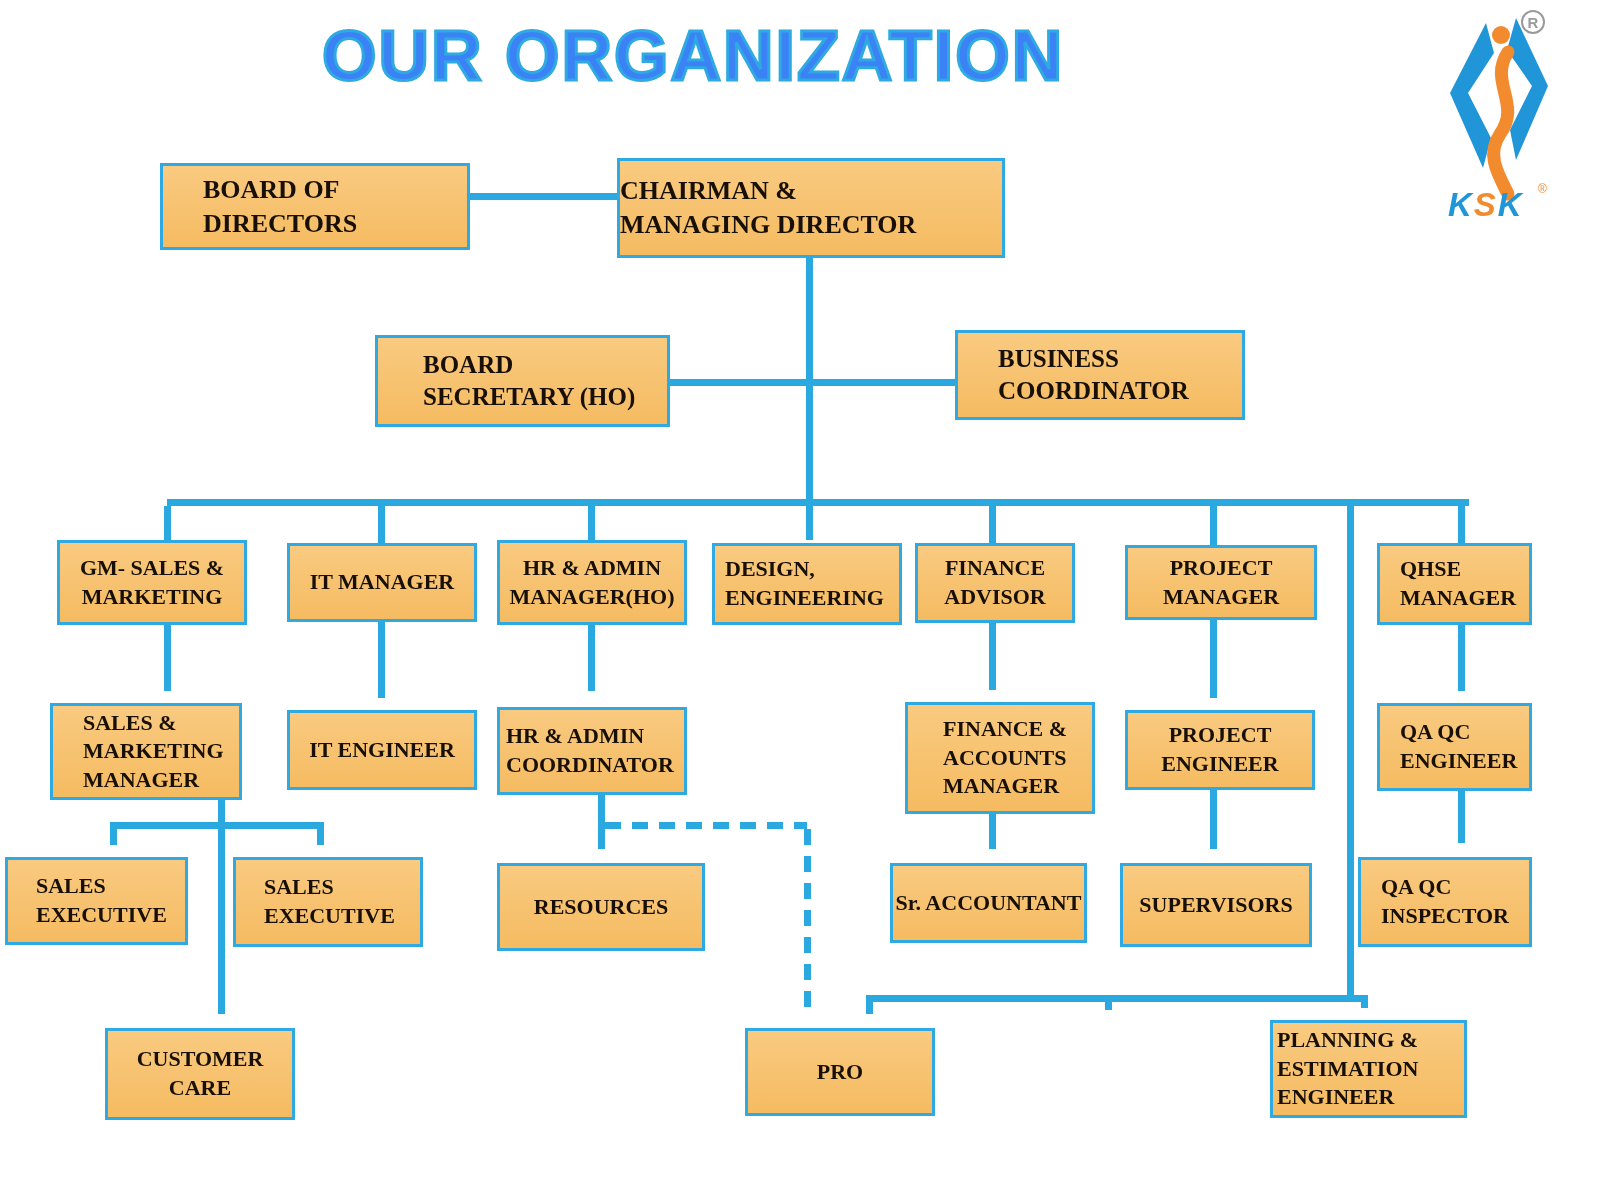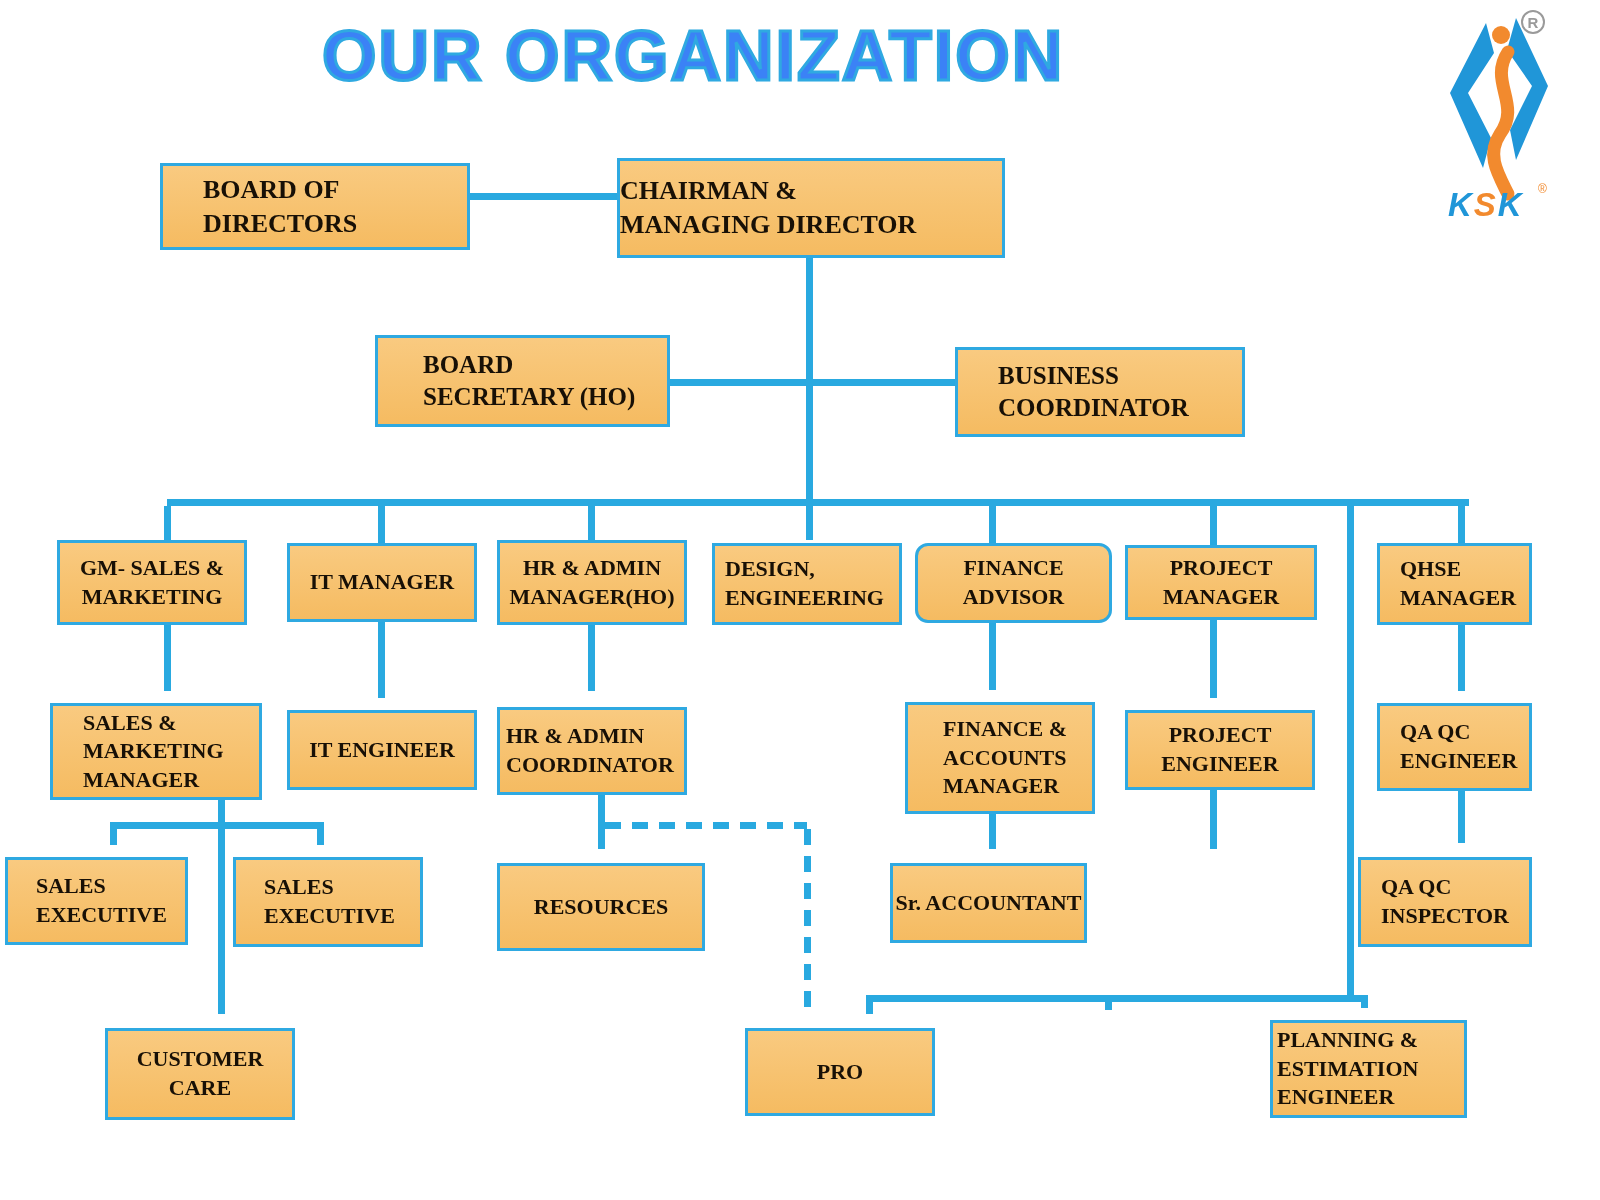--- a/index.html
+++ b/index.html
@@ -96,57 +96,58 @@
   <div class="ln" style="left:1105px;top:1002px;width:7px;height:8px;"></div>
   <div class="ln" style="left:1361px;top:1002px;width:7px;height:6px;"></div>
 
   <div class="node sh-br big" style="left:160px;top:163px;width:310px;height:87px;padding-left:40px;">BOARD OF
 DIRECTORS</div>
   <div class="node sh-br big" style="left:617px;top:158px;width:388px;height:100px;padding-left:0;">CHAIRMAN &amp;
 MANAGING DIRECTOR</div>
 
   <div class="node sh-br2 med" style="left:375px;top:335px;width:295px;height:92px;padding-left:45px;">BOARD
 SECRETARY (HO)</div>
-  <div class="node sh-br2 med" style="left:955px;top:330px;width:290px;height:90px;padding-left:40px;margin-top:17px;">BUSINESS
+  <div class="node sh-br2 med" style="left:955px;top:330px;width:290px;height:90px;padding-left:40px;">BUSINESS
 COORDINATOR</div>
 
   <div class="node sh-r ac" style="left:57px;top:540px;width:190px;height:85px;">GM- SALES &amp;
 MARKETING</div>
   <div class="node sh-r ac" style="left:287px;top:543px;width:190px;height:79px;">IT MANAGER</div>
   <div class="node sh-r ac" style="left:497px;top:540px;width:190px;height:85px;">HR &amp; ADMIN
 MANAGER(HO)</div>
   <div class="node sh-l" style="left:712px;top:543px;width:190px;height:82px;padding-left:10px;">DESIGN,
 ENGINEERING</div>
-  <div class="node sh-l ac" style="left:915px;top:543px;width:197px;height:80px;border-radius:13px;">FINANCE
+  <div class="node sh-l ac" style="left:915px;top:543px;width:160px;height:80px;">FINANCE
 ADVISOR</div>
   <div class="node sh-l ac" style="left:1125px;top:545px;width:192px;height:75px;">PROJECT
 MANAGER</div>
   <div class="node sh-l" style="left:1377px;top:543px;width:155px;height:82px;padding-left:20px;">QHSE
 MANAGER</div>
 
-  <div class="node sh-tr gs" style="left:50px;top:703px;width:212px;height:97px;padding-left:30px;">SALES &amp;
+  <div class="node sh-tr gs" style="left:50px;top:703px;width:192px;height:97px;padding-left:30px;">SALES &amp;
 MARKETING
 MANAGER</div>
   <div class="node sh-tr gs ac" style="left:287px;top:710px;width:190px;height:80px;">IT ENGINEER</div>
   <div class="node sh-tr gs" style="left:497px;top:707px;width:190px;height:88px;padding-left:6px;">HR &amp; ADMIN
 COORDINATOR</div>
   <div class="node sh-tl gs" style="left:905px;top:702px;width:190px;height:112px;padding-left:35px;">FINANCE &amp;
 ACCOUNTS
 MANAGER</div>
   <div class="node sh-tl gs ac" style="left:1125px;top:710px;width:190px;height:80px;">PROJECT
 ENGINEER</div>
   <div class="node sh-tl gs" style="left:1377px;top:703px;width:155px;height:88px;padding-left:20px;">QA QC
 ENGINEER</div>
 
   <div class="node sh-tr gs" style="left:5px;top:857px;width:183px;height:88px;padding-left:28px;">SALES
 EXECUTIVE</div>
   <div class="node sh-tr gs" style="left:233px;top:857px;width:190px;height:90px;padding-left:28px;">SALES
 EXECUTIVE</div>
   <div class="node sh-tr gs ac" style="left:497px;top:863px;width:208px;height:88px;">RESOURCES</div>
   <div class="node sh-tl gs ac" style="left:890px;top:863px;width:197px;height:80px;">Sr. ACCOUNTANT</div>
+  <div class="node sh-tl gs ac" style="left:1120px;top:863px;width:192px;height:84px;">SUPERVISORS</div>
   <div class="node sh-tl gs" style="left:1358px;top:857px;width:174px;height:90px;padding-left:20px;">QA QC
 INSPECTOR</div>
 
   <div class="node sh-tr gs ac" style="left:105px;top:1028px;width:190px;height:92px;">CUSTOMER
 CARE</div>
   <div class="node sh-t gs ac" style="left:745px;top:1028px;width:190px;height:88px;">PRO</div>
   <div class="node sh-tl gs" style="left:1270px;top:1020px;width:197px;height:98px;padding-left:4px;">PLANNING &amp;
 ESTIMATION
 ENGINEER</div>
 

